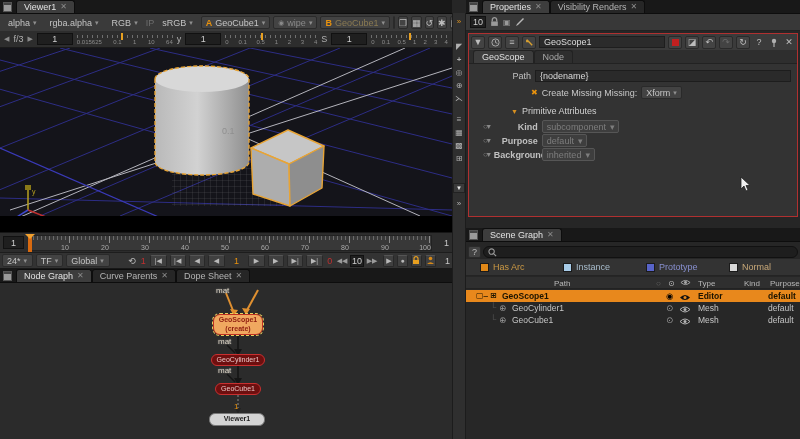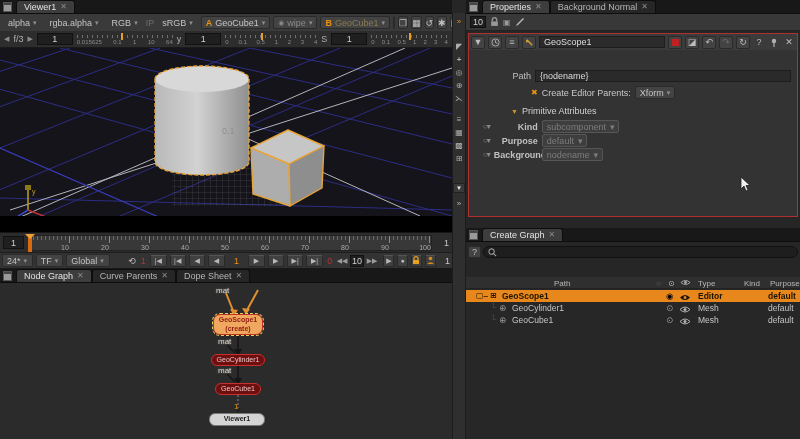--- a/index.html
+++ b/index.html
@@ -420,21 +420,21 @@
   </div>
 
   <div class="rpane">
     <div class="tabbar" style="width:334px;">
       <div class="pane-icon"></div>
       <div class="tab active">
         <span>Properties</span>
           <span class="x">✕</span>
       </div>
       <div class="tab">
-        <span>Background Normal</span>
+        <span>Visibility Renders</span>
           <span class="x">✕</span>
       </div>
     </div>
 
     <div class="props-toolbar">
       <span class="numbox" style="width:16px;height:12px;">10</span>
       <svg class="lock-svg" width="9" height="10" viewBox="0 0 8 9">
           <path d="M2 4V2.6A2 2 0 0 1 6 2.6V4" fill="none" stroke="#9a9a9a" stroke-width="1.2"></path>
           <rect x="1" y="4" width="6" height="4" fill="#9a9a9a"></rect>
         </svg>
@@ -469,28 +469,32 @@
         <span class="mini" style="width:14px;">↻</span>
         <span class="mini" style="width:12px;background:transparent;border-color:transparent;">?</span>
         <span class="mini" style="width:12px;background:transparent;border-color:transparent;">
           <svg width="8" height="9" viewBox="0 0 8 9">
               <circle cx="4" cy="3" r="2.2" fill="#b0b0b0"></circle>
               <path d="M4 5 L4 9" stroke="#b0b0b0" stroke-width="1.2"></path>
             </svg>
         </span>
         <span class="mini" style="width:12px;background:transparent;border-color:transparent;">✕</span>
       </div>
+      <div class="param-tabs">
+        <span class="ptab active">GeoScope</span>
+        <span class="ptab">Node</span>
+      </div>
 
       <div class="prow" style="left:10px;top:36px;width:312px;">
         <span class="plabel" style="width:52px;">Path</span>
         <span class="pfield" style="flex:1;">{nodename}</span>
       </div>
       <div class="prow" style="left:62px;top:52px;">
         <span class="orange" style="font-size:8px;">✖</span>
-        <span>Create Editor Parents:</span>
+        <span>Create Missing Missing:</span>
         <span class="dd">
             <span>Xform</span>
             <span class="car">▾</span>
           </span>
       </div>
       <div class="prow" style="left:42px;top:72px;">
         <span style="color:#d89020;font-size:7px;">▼</span>
         <span style="color:#d0d0d0;">Primitive Attributes</span>
       </div>
       <div class="prow" style="left:14px;top:86px;">
@@ -506,48 +510,66 @@
         <span class="plabel" style="width:44px;font-weight:bold;">Purpose</span>
         <span class="dd-dis">
             <span>default</span>
             <span class="car">▾</span>
           </span>
       </div>
       <div class="prow" style="left:14px;top:114px;">
         <span class="state-ic">○▾</span>
         <span class="plabel" style="width:44px;font-weight:bold;">Background</span>
         <span class="dd-dis">
-            <span>nodename</span>
+            <span>inherited</span>
             <span class="car">▾</span>
           </span>
       </div>
     </div>
 
     <svg class="cursor-arrow" style="left:274px;top:176px;" width="12" height="16" viewBox="0 0 12 16">
       <path d="M1 1 L1 13 L4 10 L6 15 L8 14 L6 9.5 L10 9.5 Z" fill="#f0f0f0" stroke="#222" stroke-width="0.8"></path>
     </svg>
 
     <div class="tabbar" style="position:absolute;left:0;top:228px;width:334px;">
       <div class="pane-icon"></div>
       <div class="tab active">
-        <span>Create Graph</span>
+        <span>Scene Graph</span>
           <span class="x">✕</span>
       </div>
     </div>
 
     <div class="sg-search">
       <span class="mini" style="width:13px;height:12px;">?</span>
       <span class="search-field">
         <svg width="9" height="9" viewBox="0 0 10 10">
           <circle cx="4" cy="4" r="3" fill="none" stroke="#9a9a9a" stroke-width="1.2"></circle>
             <path d="M6.5 6.5 L9 9" stroke="#9a9a9a" stroke-width="1.2"></path>
         </svg>
       </span>
     </div>
 
+    <div class="legend-row">
+      <span class="leg-item" style="left:14px;">
+        <span class="leg-sw" style="background-color: rgb(224, 136, 24);"></span>
+        <span style="color:#cc9944;">Has Arc</span>
+      </span>
+      <span class="leg-item" style="left:97px;">
+        <span class="leg-sw" style="background-color: rgb(168, 204, 232);"></span>
+        <span style="color:#a8bccc;">Instance</span>
+      </span>
+      <span class="leg-item" style="left:180px;">
+        <span class="leg-sw" style="background-color: rgb(88, 100, 200);"></span>
+        <span style="color:#8890d0;">Prototype</span>
+      </span>
+      <span class="leg-item" style="left:263px;">
+        <span class="leg-sw" style="background-color: rgb(216, 216, 216);"></span>
+        <span style="color:#c8a878;">Normal</span>
+      </span>
+    </div>
 
     <div class="sg-header">
       <span class="abs" style="left:88px;top:2px;">Path</span>
       <span class="abs" style="left:190px;top:2px;color:#666;">○</span>
       <span class="abs" style="left:202px;top:2px;">⊙</span>
       <span class="abs" style="left:214px;top:1px;">
         <svg class="eye-svg" width="11" height="7" viewBox="0 0 12 7">
             <path d="M1 3.5 Q6 -1 11 3.5 Q6 8 1 3.5Z" fill="none" stroke="#aaa"></path>
             <circle cx="6" cy="3.5" r="1.6" fill="#aaa"></circle>
           </svg>

